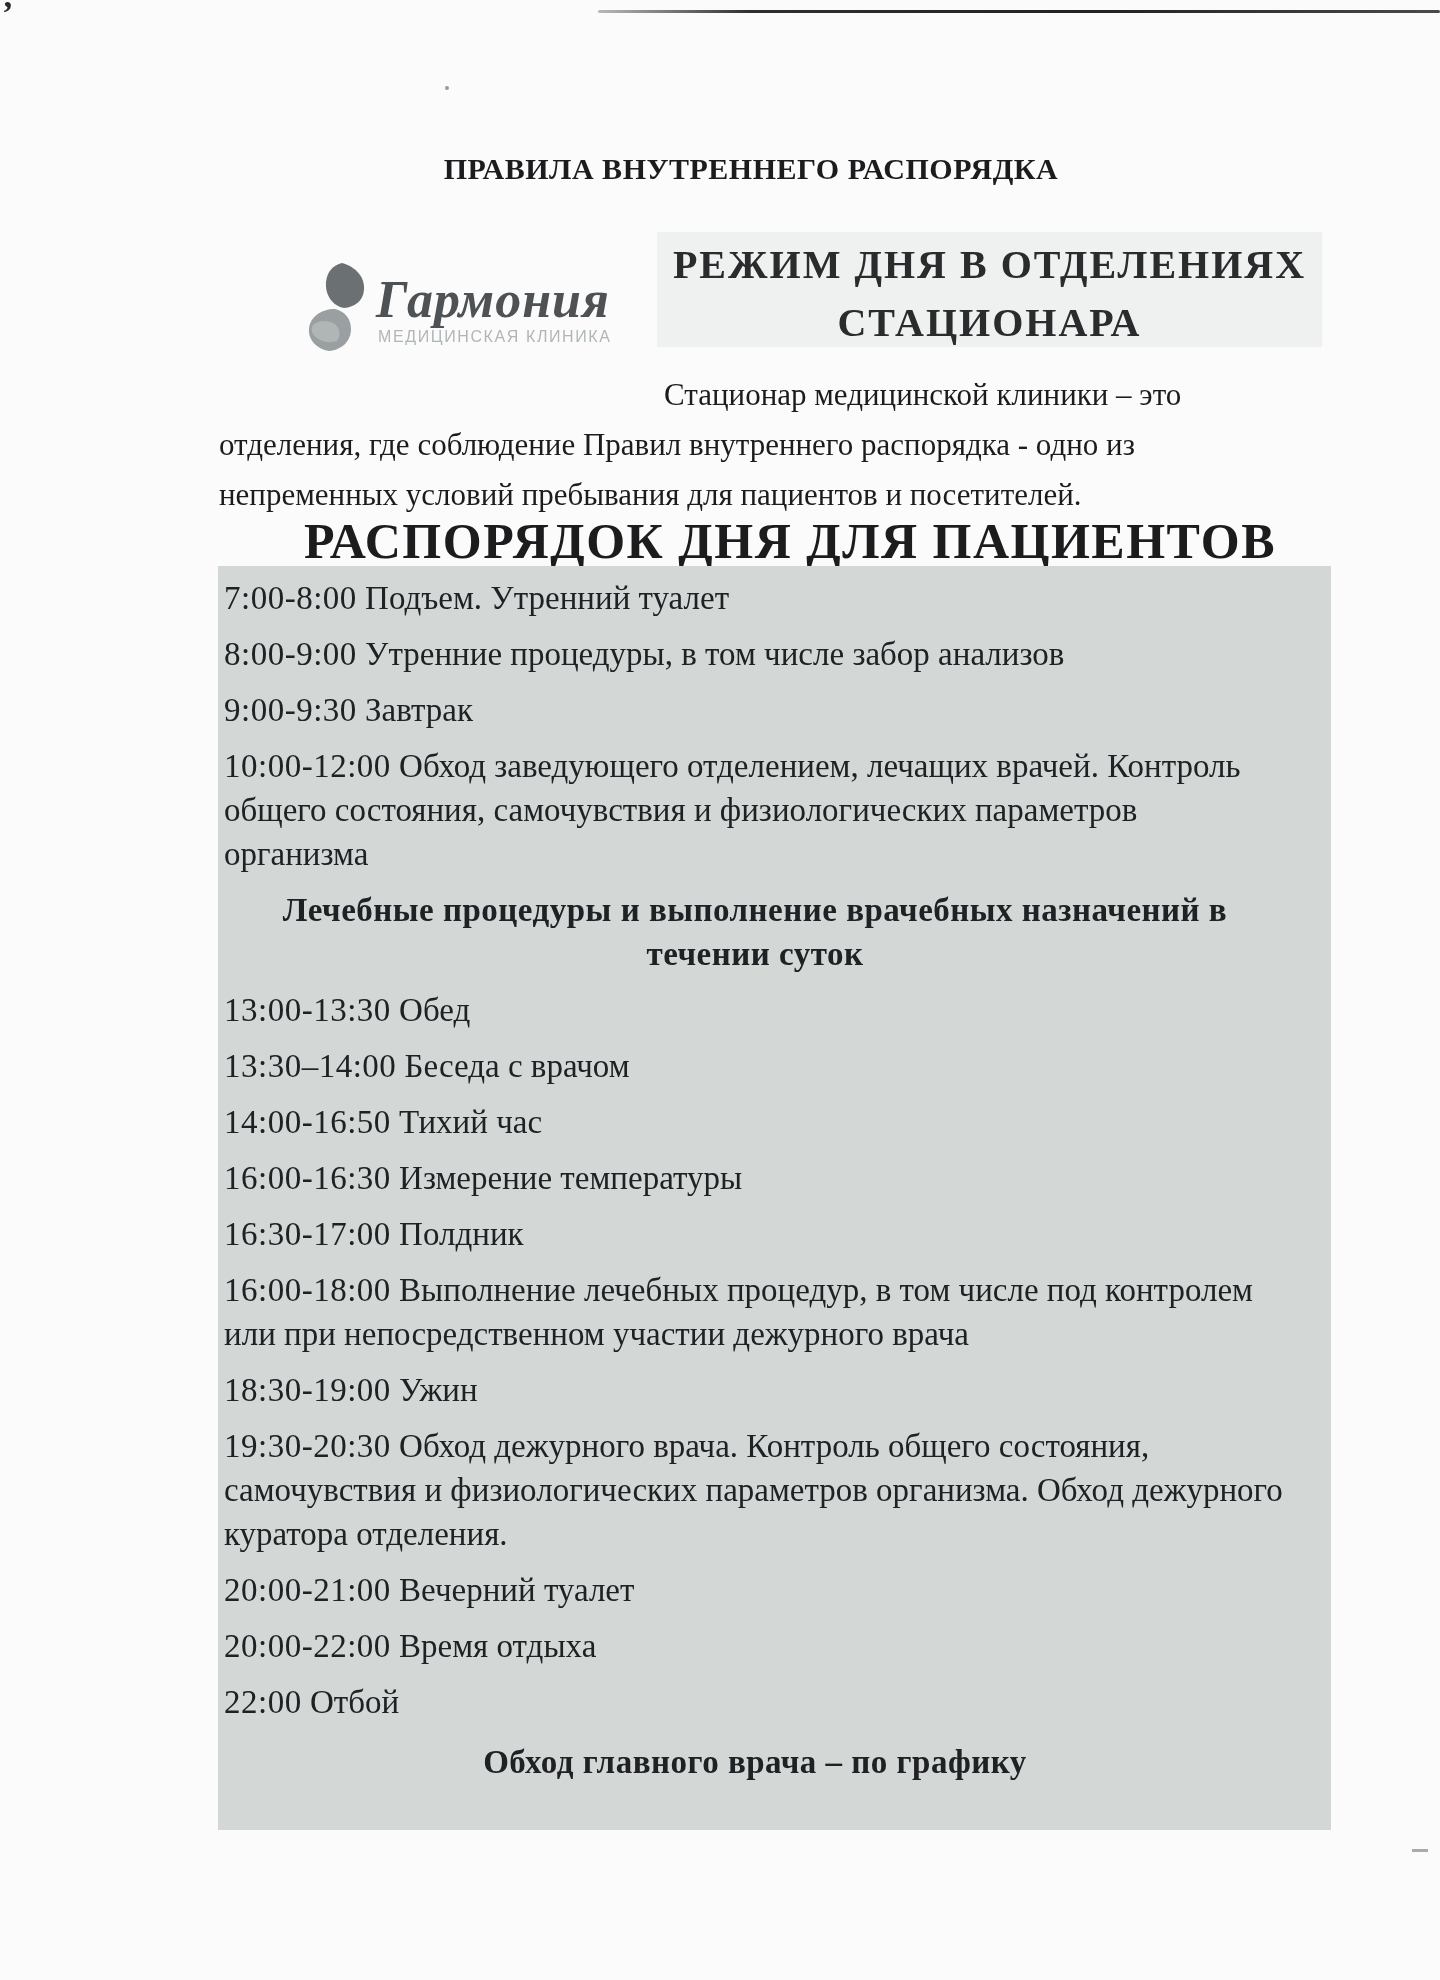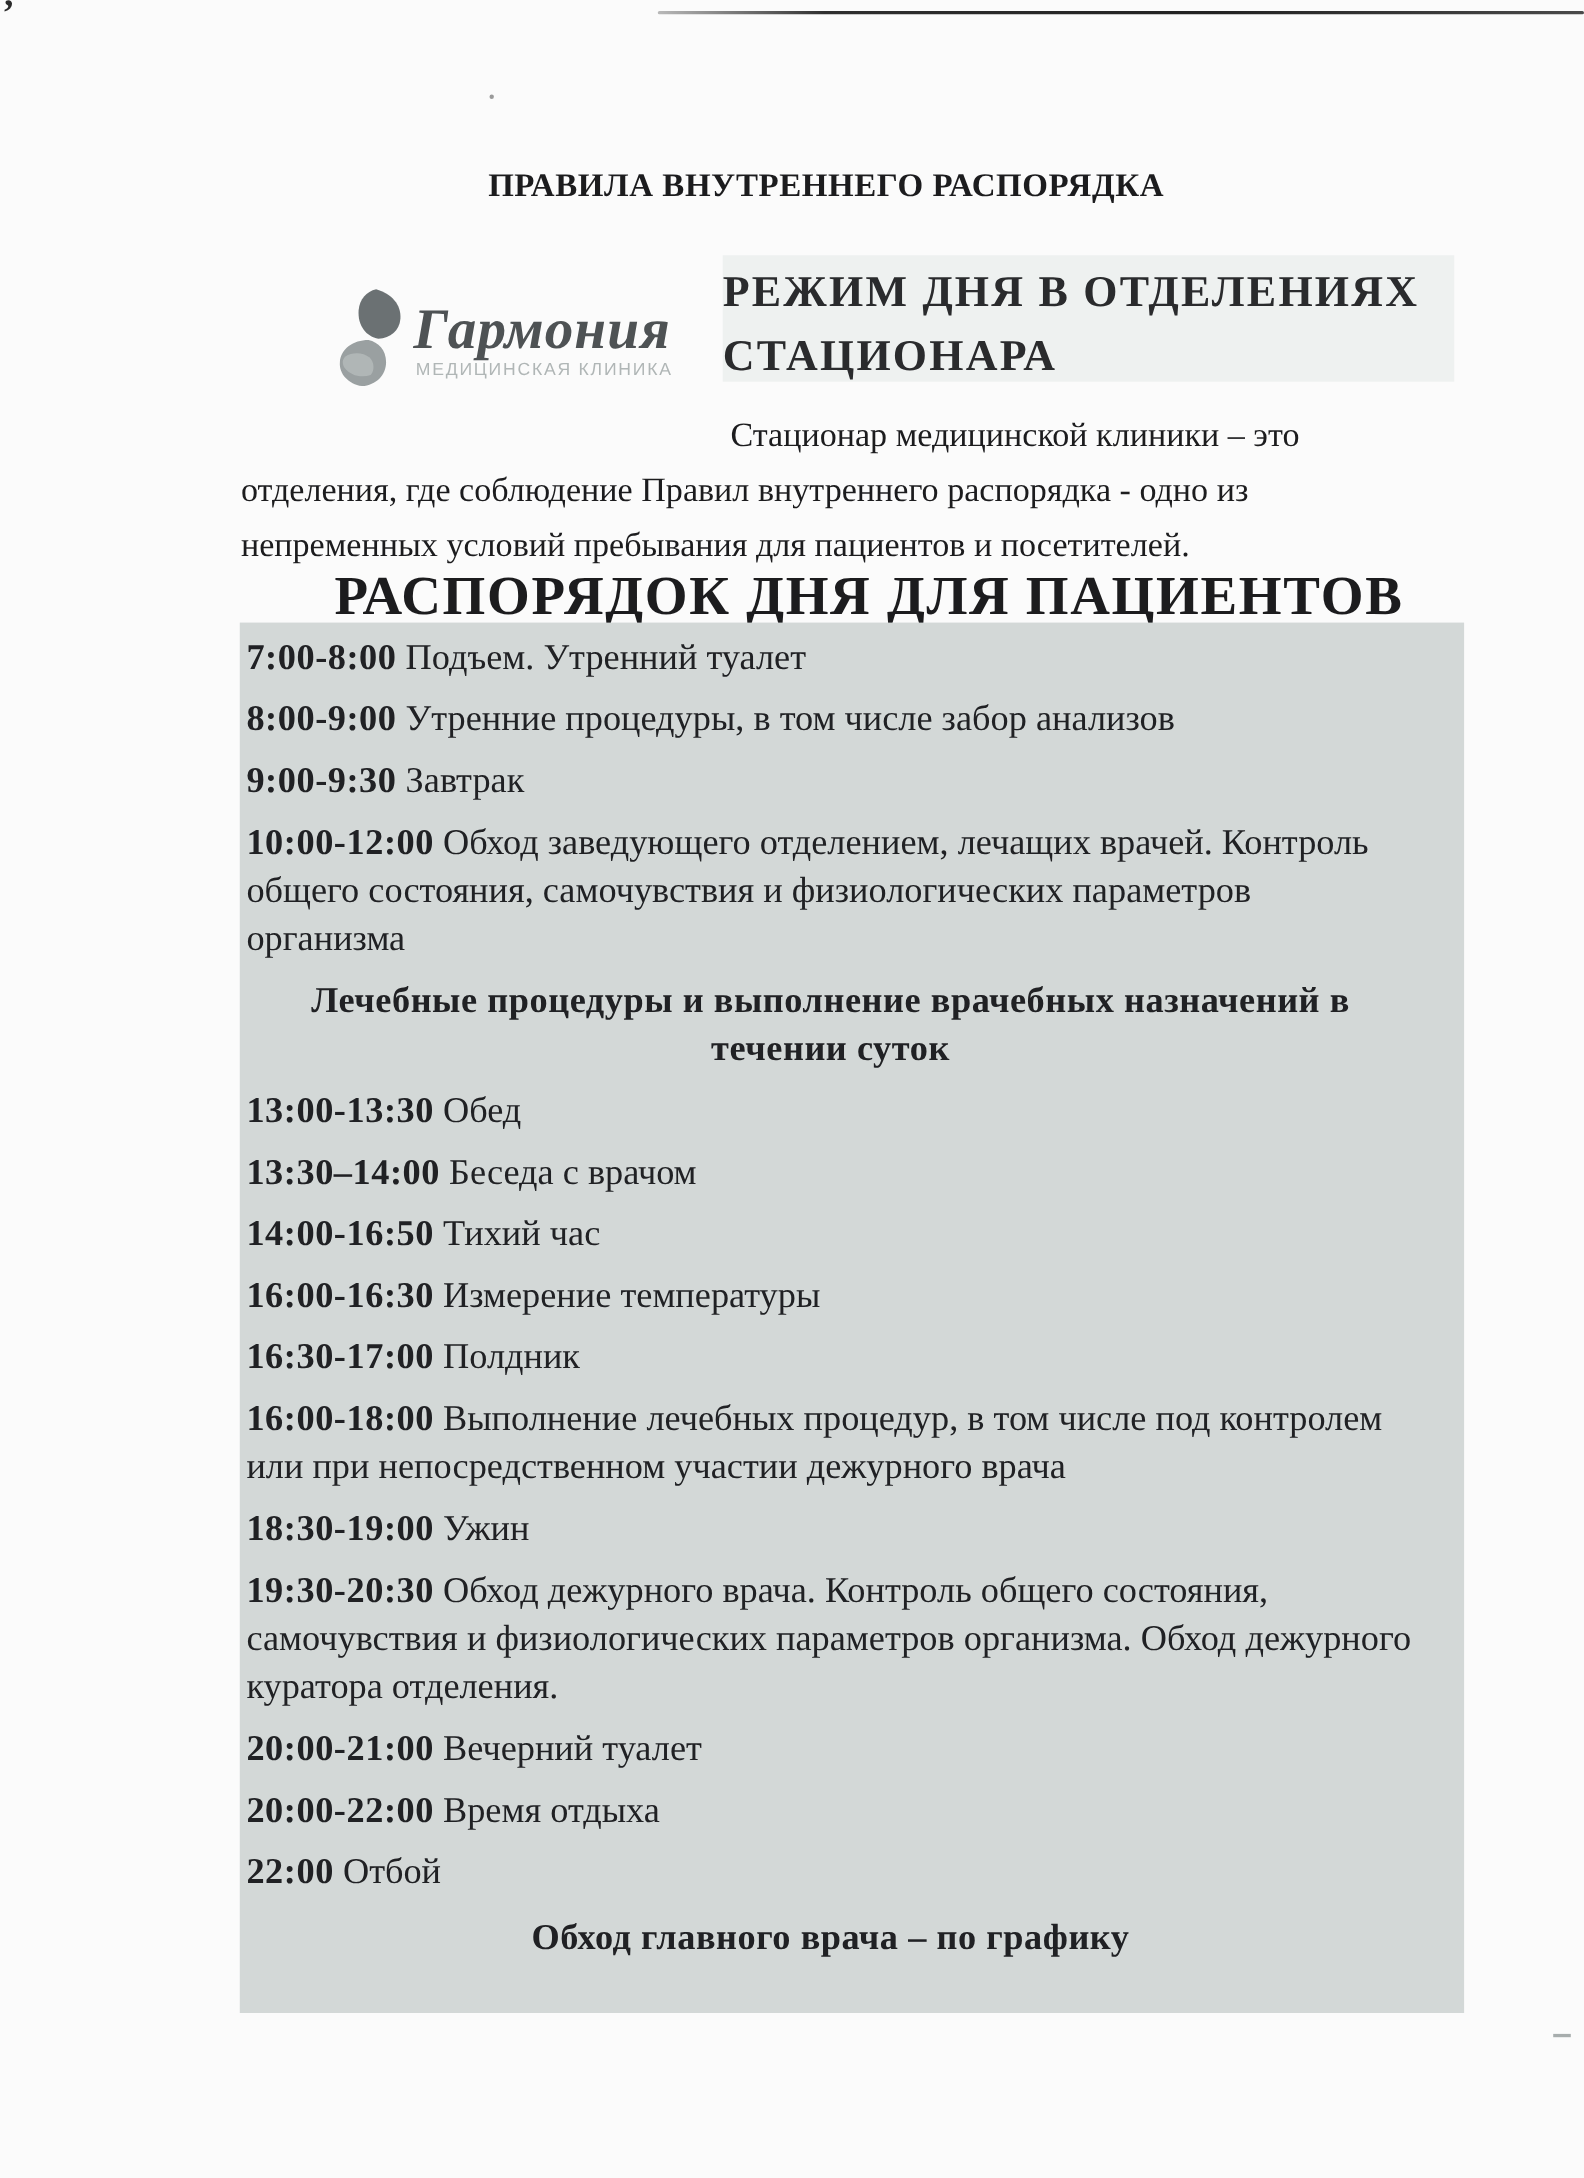--- a/index.html
+++ b/index.html
@@ -54,21 +54,21 @@
   .logo-sub {
     margin-top: 2px; margin-left: 2px;
     font-family: "Liberation Sans", sans-serif;
     font-size: 16px; letter-spacing: 1.6px; color: #b0b6b6;
   }
 
   
   .regime-box {
     position: absolute; left: 657px; top: 232px; width: 665px; height: 115px;
     background: #eef1f0;
-    text-align: left;
+    text-align: center;
     font-size: 40px; font-weight: bold; line-height: 58px; letter-spacing: 2px;
     padding-top: 4px; box-sizing: border-box;
     color: #2a2b2d;
   }
 
   
   .intro {
     position: absolute; left: 219px; top: 370px; width: 1180px;
     margin: 0;
     font-size: 31px; line-height: 50px;
@@ -87,21 +87,21 @@
   
   .schedule-box {
     position: absolute; left: 218px; top: 566px; width: 1113px; height: 1264px;
     background: #d3d8d7;
     box-sizing: border-box;
     padding: 10px 45px 0 6px;
     font-size: 33px; line-height: 44px;
     color: #202124;
   }
   .schedule-box .entry { margin: 0 0 12px 0; }
-  .schedule-box .entry .time { font-weight: bold; letter-spacing: 0.5px; }
+  .schedule-box .entry .time { font-weight: normal; letter-spacing: 0.5px; }
   .schedule-box .subheader {
     margin: 2px 0 12px 0; padding: 0 6px;
     text-align: center; font-weight: bold; letter-spacing: 0.5px;
   }
   .schedule-box .footer-line {
     margin-top: 16px;
     text-align: center; font-weight: bold; letter-spacing: 0.5px;
   }
 </style>
 </head>

